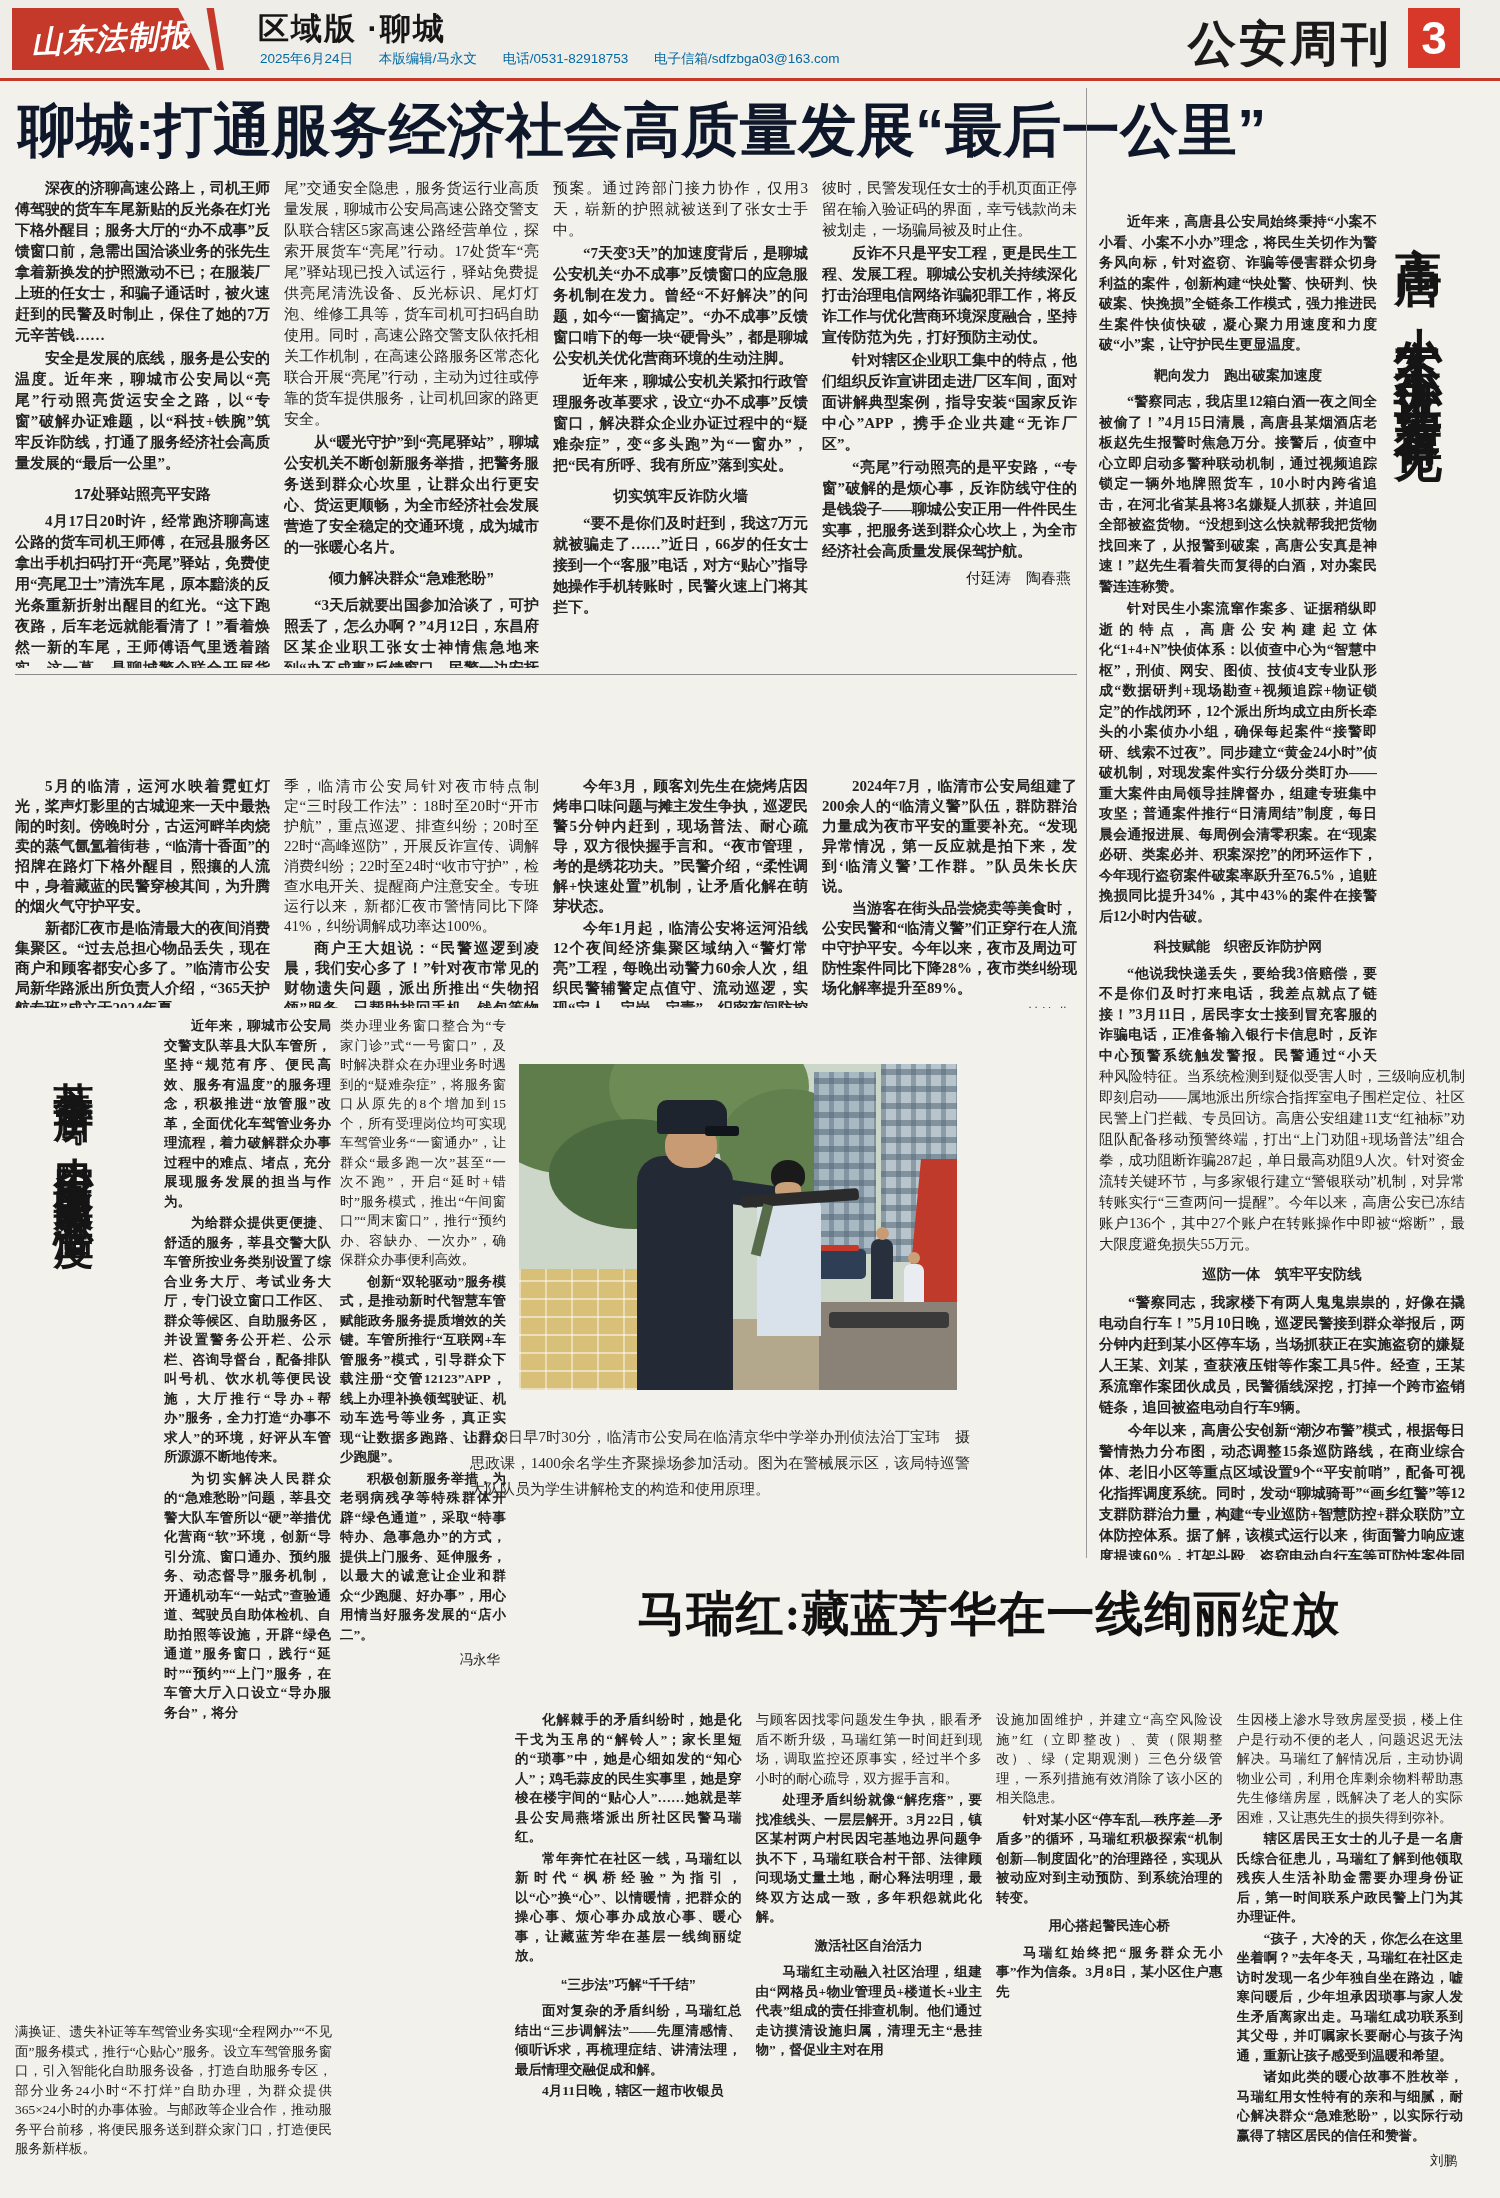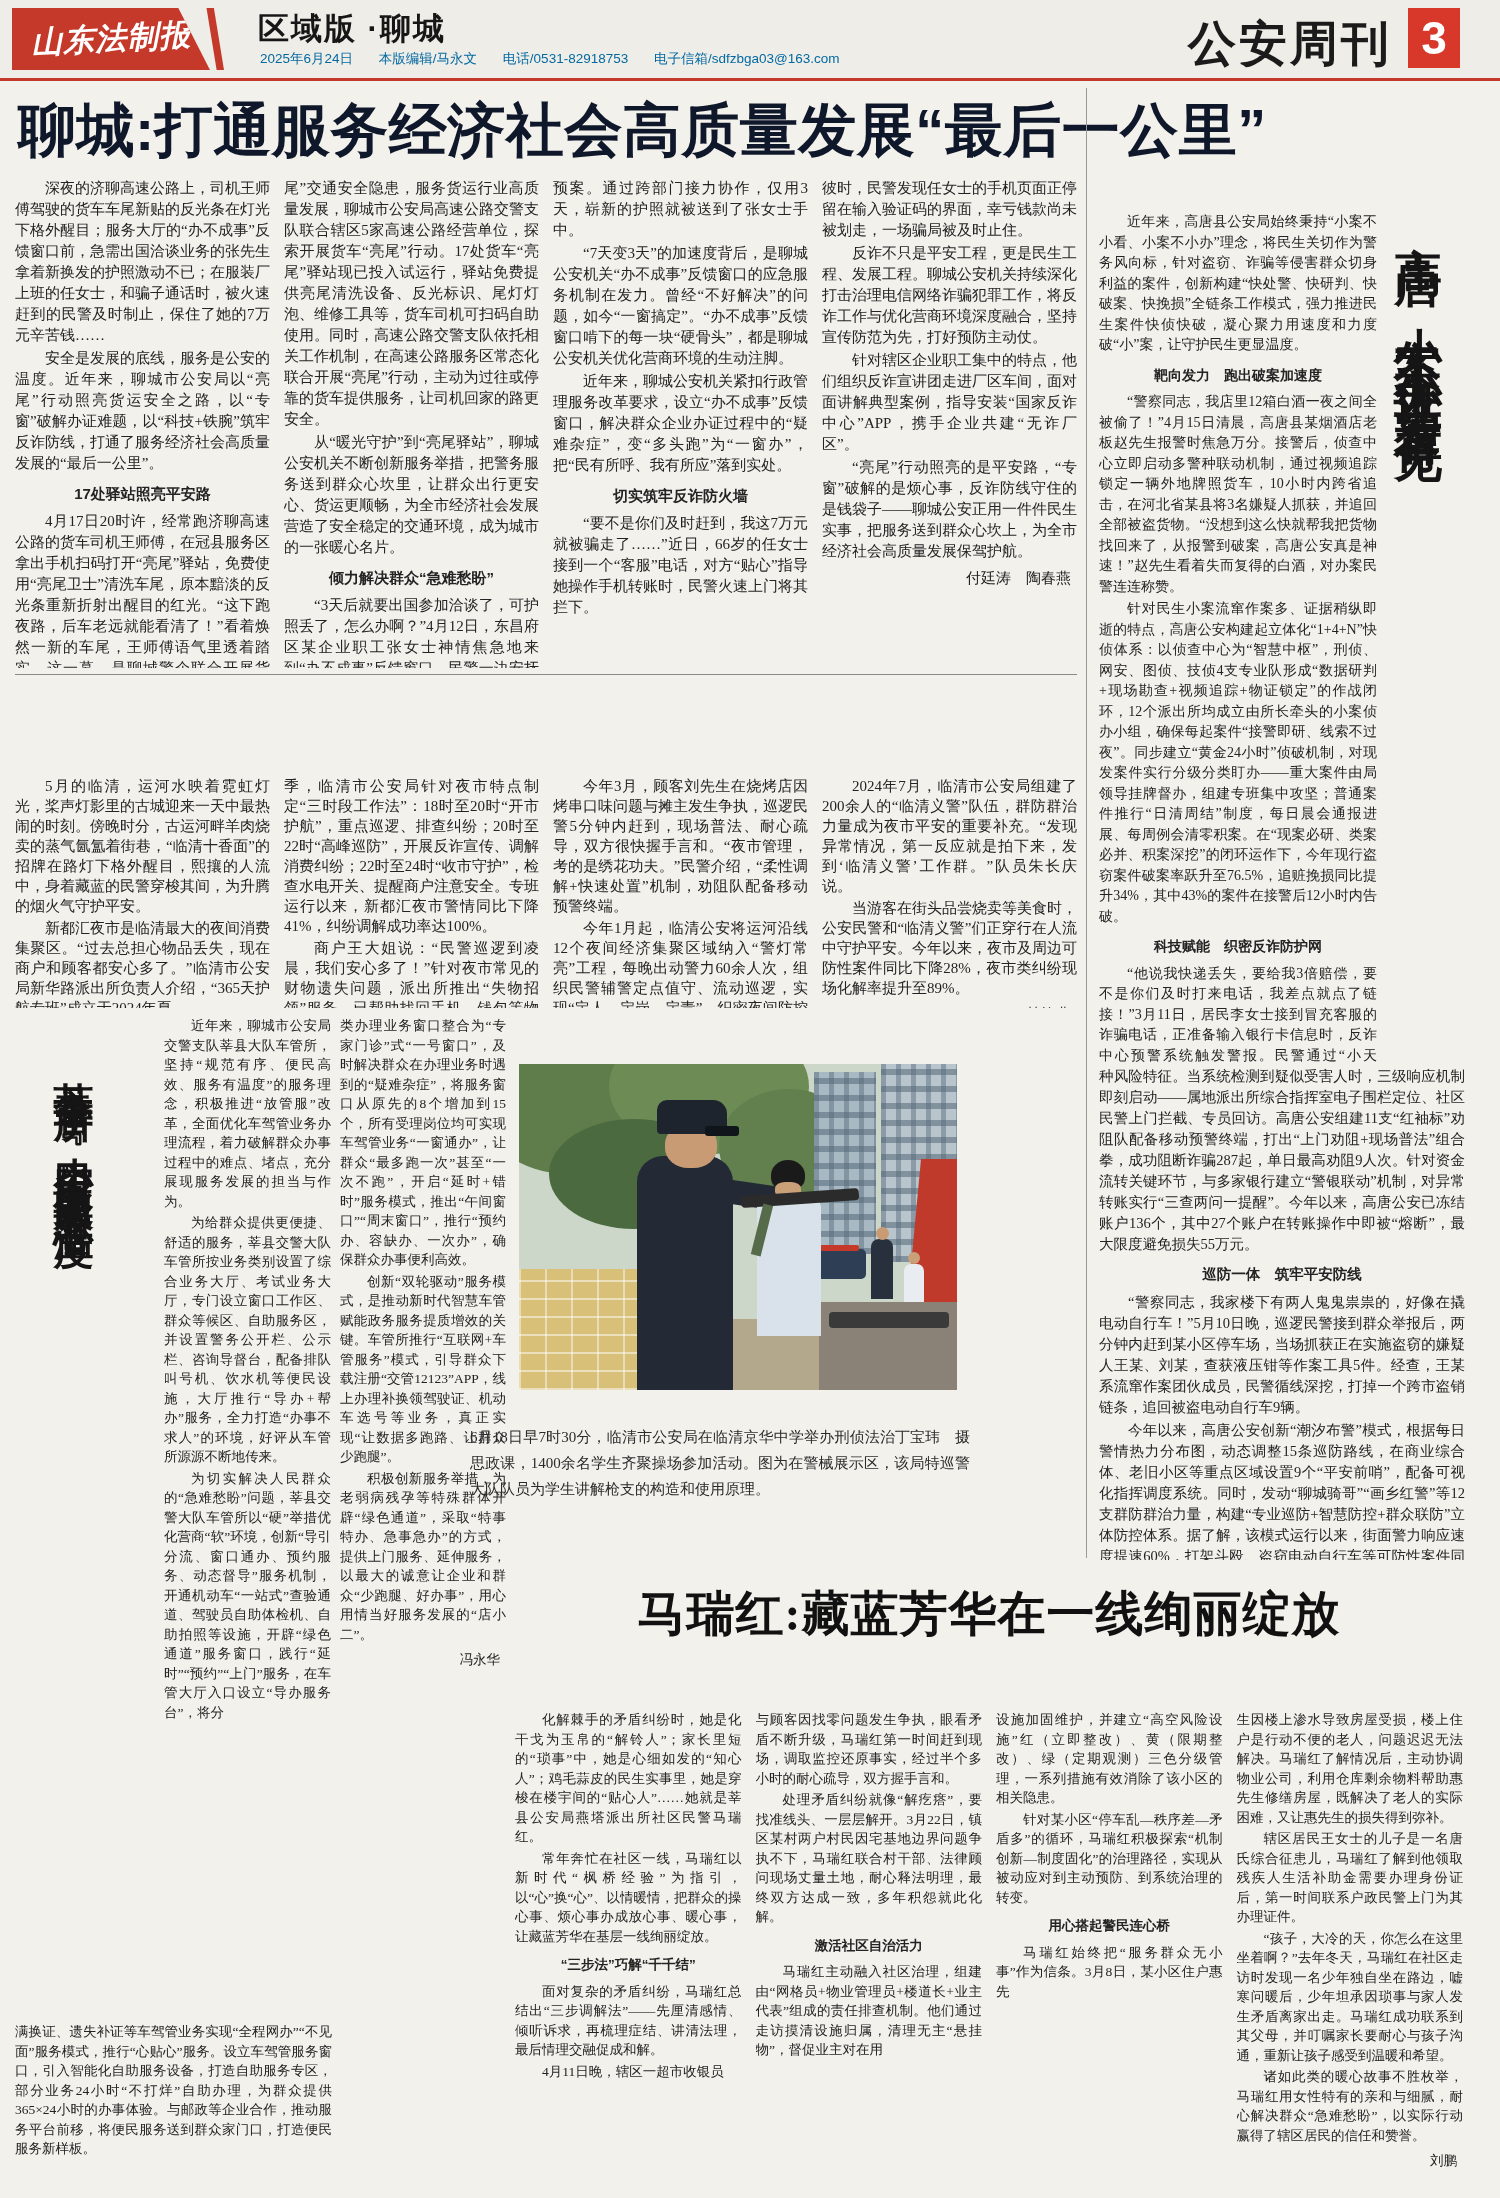--- a/index.html
+++ b/index.html
@@ -30,21 +30,21 @@
   #marui-headline{position:absolute;left:515px;top:1582px;width:948px;text-align:center;
         font-size:48px;font-weight:900;color:#111;letter-spacing:1px;}
   .vtitle{position:absolute;writing-mode:vertical-rl;text-orientation:upright;font-weight:900;color:#151515;}
   #gaotang-vtitle{left:1386px;top:208px;height:856px;font-size:48px;letter-spacing:11px;}
   #shenxian-vtitle{left:46px;top:1050px;height:965px;font-size:40px;letter-spacing:5px;}
   
   .cols{position:absolute;display:flex;gap:14px;}
   .ncol{flex:1;overflow:hidden;}
   .txtcol{position:absolute;overflow:hidden;}
   .blk{margin:0 0 2px 0;}
-  .blk.p{text-indent:2em;text-align:justify;}
+  .blk.p{text-indent:2em;text-align:justify;font-weight:bold;}
   .blk.c{text-align:justify;}
   .blk.sub{text-align:center;font-family:"Liberation Sans","DejaVu Sans",sans-serif;font-weight:bold;
         margin:9px 0 7px 0;text-indent:0;}
   .blk.author{text-align:right;margin-top:6px;padding-right:6px;}
   #lead-cols{left:15px;top:178px;width:1062px;height:490px;font-size:15px;line-height:21px;}
   #linqing-cols{left:15px;top:776px;width:1062px;height:232px;font-size:15px;line-height:20px;}
   #marui-cols{left:515px;top:1690px;width:948px;height:502px;font-size:13.5px;line-height:19.5px;margin-top:20px;}
   #gaotang-narrow{left:1099px;top:212px;width:278px;height:852px;font-size:14px;line-height:20.5px;}
   #gaotang-wide{left:1099px;top:1066px;width:366px;height:494px;font-size:14.5px;line-height:21px;}
   #shenxian-col-a{left:164px;top:1016px;width:167px;height:1002px;font-size:13.5px;line-height:19.5px;}
@@ -121,21 +121,21 @@
   <div id="linqing-cols" class="cols">
     <div class="ncol">
         <div class="blk p">5月的临清，运河水映着霓虹灯光，桨声灯影里的古城迎来一天中最热闹的时刻。傍晚时分，古运河畔羊肉烧卖的蒸气氤氲着街巷，“临清十香面”的招牌在路灯下格外醒目，熙攘的人流中，身着藏蓝的民警穿梭其间，为升腾的烟火气守护平安。</div>
         <div class="blk p">新都汇夜市是临清最大的夜间消费集聚区。“过去总担心物品丢失，现在商户和顾客都安心多了。”临清市公安局新华路派出所负责人介绍，“365天护航专班”成立于2024年夏</div>
       </div>
     <div class="ncol">
         <div class="blk c">季，临清市公安局针对夜市特点制定“三时段工作法”：18时至20时“开市护航”，重点巡逻、排查纠纷；20时至22时“高峰巡防”，开展反诈宣传、调解消费纠纷；22时至24时“收市守护”，检查水电开关、提醒商户注意安全。专班运行以来，新都汇夜市警情同比下降41%，纠纷调解成功率达100%。</div>
         <div class="blk p">商户王大姐说：“民警巡逻到凌晨，我们安心多了！”针对夜市常见的财物遗失问题，派出所推出“失物招领”服务，已帮助找回手机、钱包等物品90余件。</div>
       </div>
     <div class="ncol">
-        <div class="blk p">今年3月，顾客刘先生在烧烤店因烤串口味问题与摊主发生争执，巡逻民警5分钟内赶到，现场普法、耐心疏导，双方很快握手言和。“夜市管理，考的是绣花功夫。”民警介绍，“柔性调解+快速处置”机制，劝阻队配备移动预警终端。</div>
+        <div class="blk p">今年3月，顾客刘先生在烧烤店因烤串口味问题与摊主发生争执，巡逻民警5分钟内赶到，现场普法、耐心疏导，双方很快握手言和。“夜市管理，考的是绣花功夫。”民警介绍，“柔性调解+快速处置”机制，让矛盾化解在萌芽状态。</div>
         <div class="blk p">今年1月起，临清公安将运河沿线12个夜间经济集聚区域纳入“警灯常亮”工程，每晚出动警力60余人次，组织民警辅警定点值守、流动巡逻，实现“定人、定岗、定责”，织密夜间防控一张网。</div>
       </div>
     <div class="ncol">
         <div class="blk p">2024年7月，临清市公安局组建了200余人的“临清义警”队伍，群防群治力量成为夜市平安的重要补充。“发现异常情况，第一反应就是拍下来，发到‘临清义警’工作群。”队员朱长庆说。</div>
         <div class="blk p">当游客在街头品尝烧卖等美食时，公安民警和“临清义警”们正穿行在人流中守护平安。今年以来，夜市及周边可防性案件同比下降28%，夜市类纠纷现场化解率提升至89%。</div>
         <div class="blk author">韩艳燕</div>
       </div>
   </div>
 
   <div id="gaotang-vtitle" class="vtitle">高唐：小案不小办让平安看得见</div>

